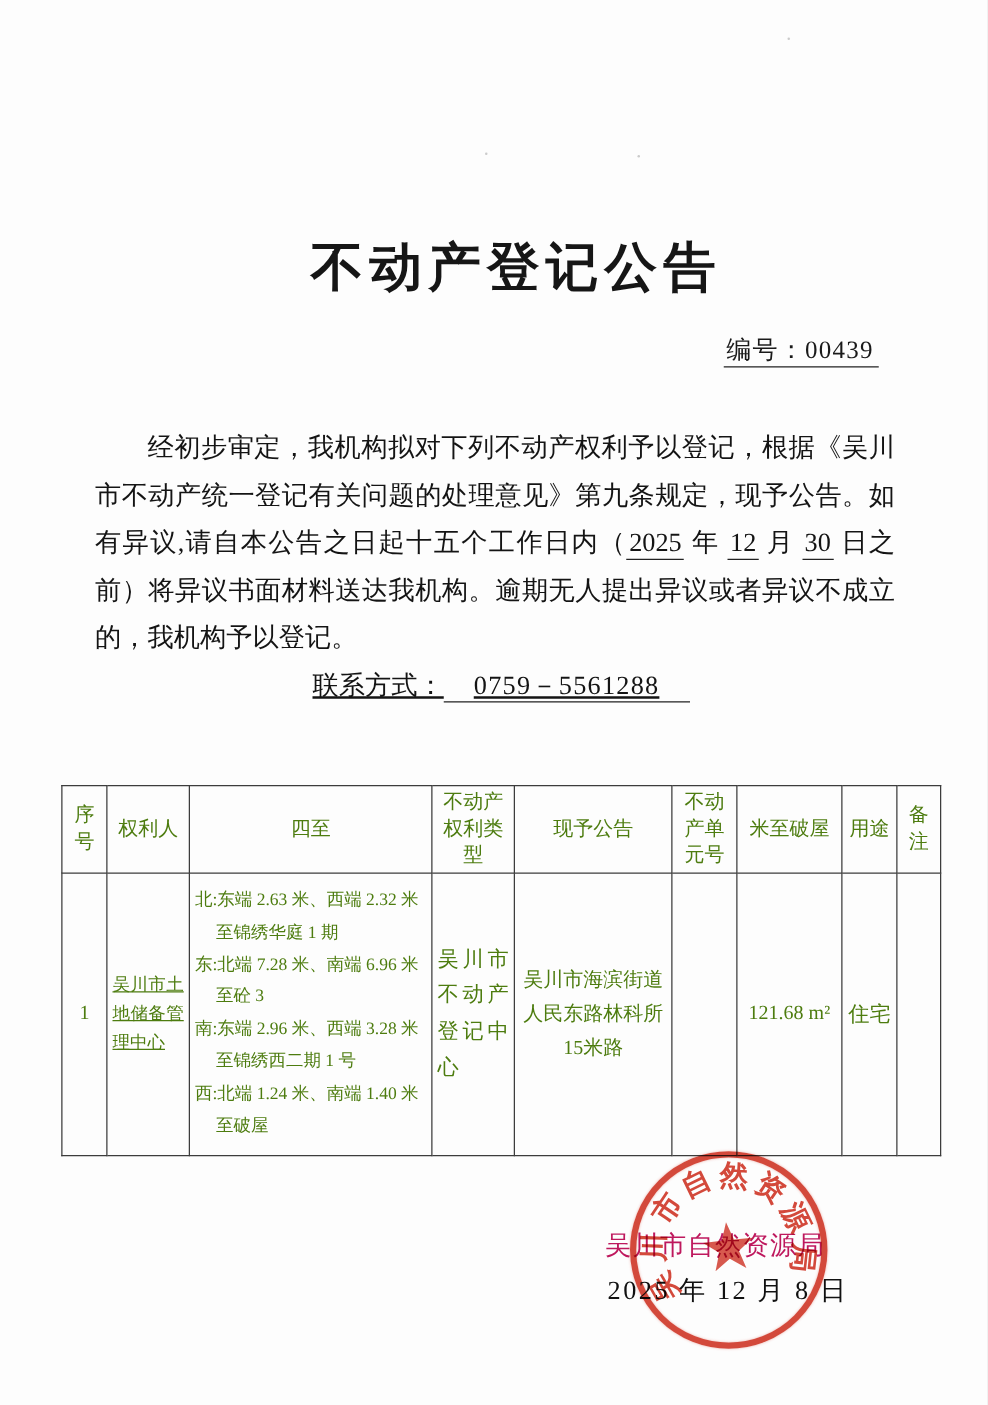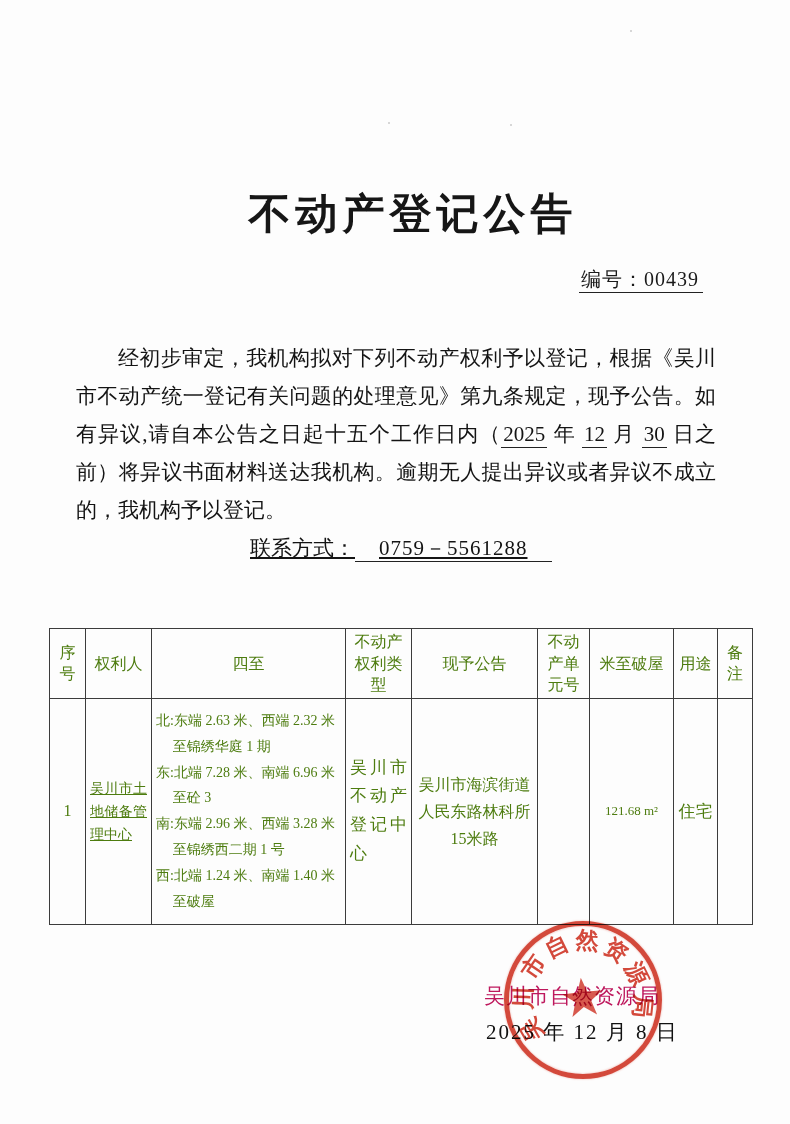--- a/index.html
+++ b/index.html
@@ -118,21 +118,21 @@
     line-height: 1.7;
     padding: 0 5px;
     text-align: justify;
   }
   .cell-loc {
     font-size: 16px;
     line-height: 1.7;
     padding: 0 5px;
     text-align: center;
   }
-  .cell-area { font-size: 13px; }
+  .cell-area { font-size: 16px; }
   .cell-usage { font-size: 17px; margin-top: 48px; }
   
   .footer-issuer {
     position: absolute;
     top: 982px;
     left: 484px;
     font-size: 21px;
     letter-spacing: 1px;
     color: #be185d;
   }

